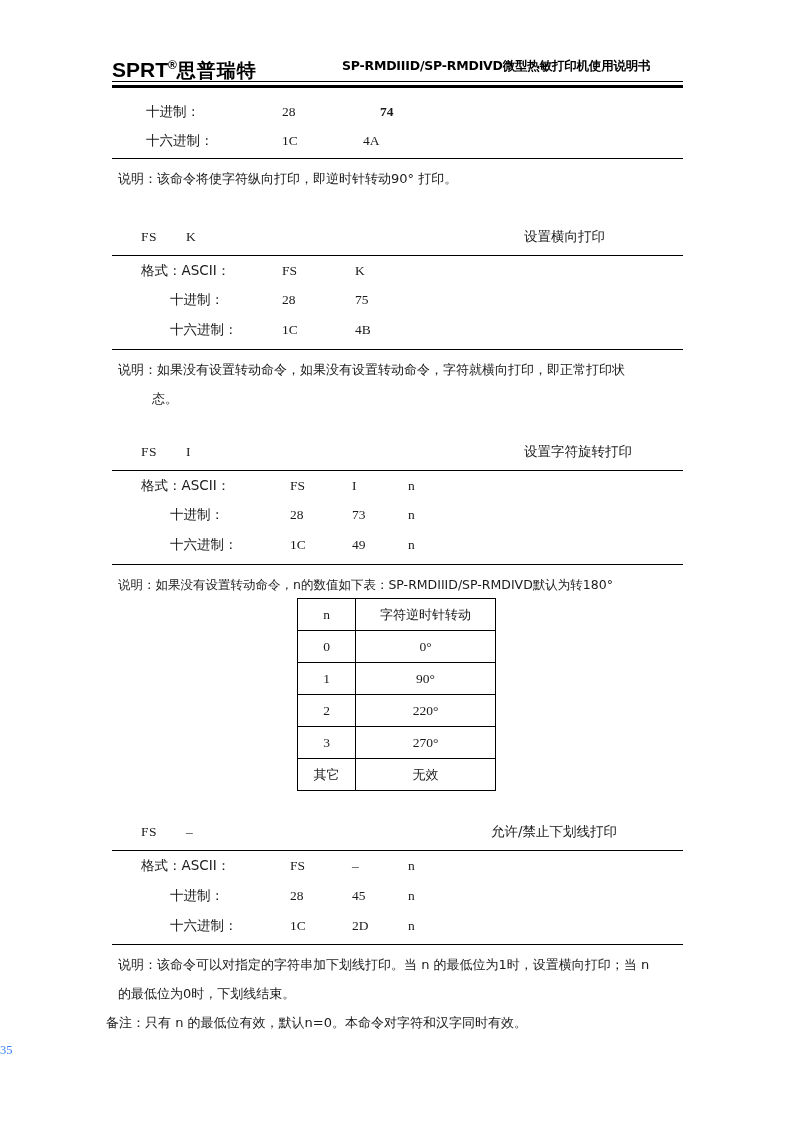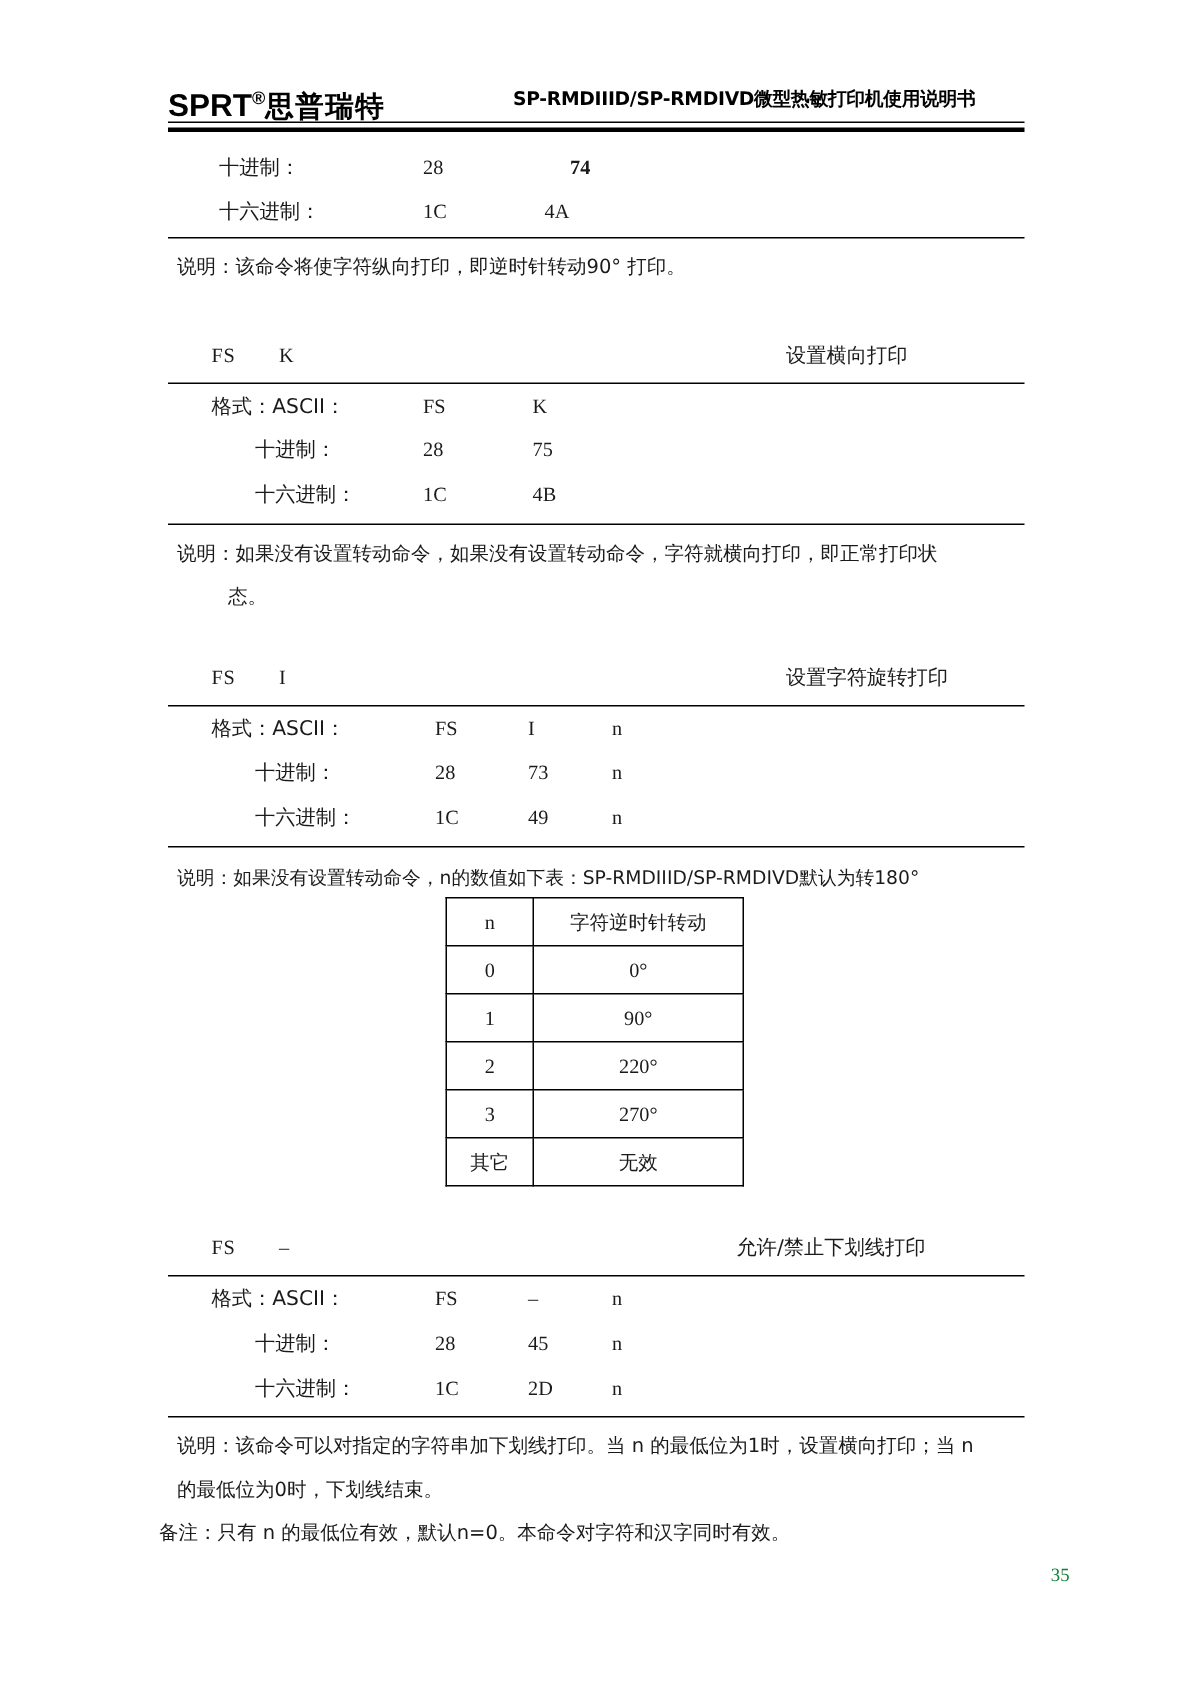--- a/index.html
+++ b/index.html
@@ -130,23 +130,23 @@
   .rot-table td.num {
     font-family: "Liberation Serif", "DejaVu Serif", serif;
     font-size: 13.5px;
   }
   
   .page-number {
     position: absolute;
     left: 0;
     top: 1043px;
     width: 713px;
-    text-align: right;
+    text-align: left;
     font-size: 12.5px;
-    color: #15803d;
+    color: #3b82f6;
   }
 </style>
 </head>
 <body>
 
 <div class="page">
 
   <div class="header">
     <div class="logo"><span>SPRT</span><span class="reg">®</span><span class="cn">思普瑞特</span></div>
     <div class="header-title cn">SP-RMDIIID/SP-RMDIVD微型热敏打印机使用说明书</div>

